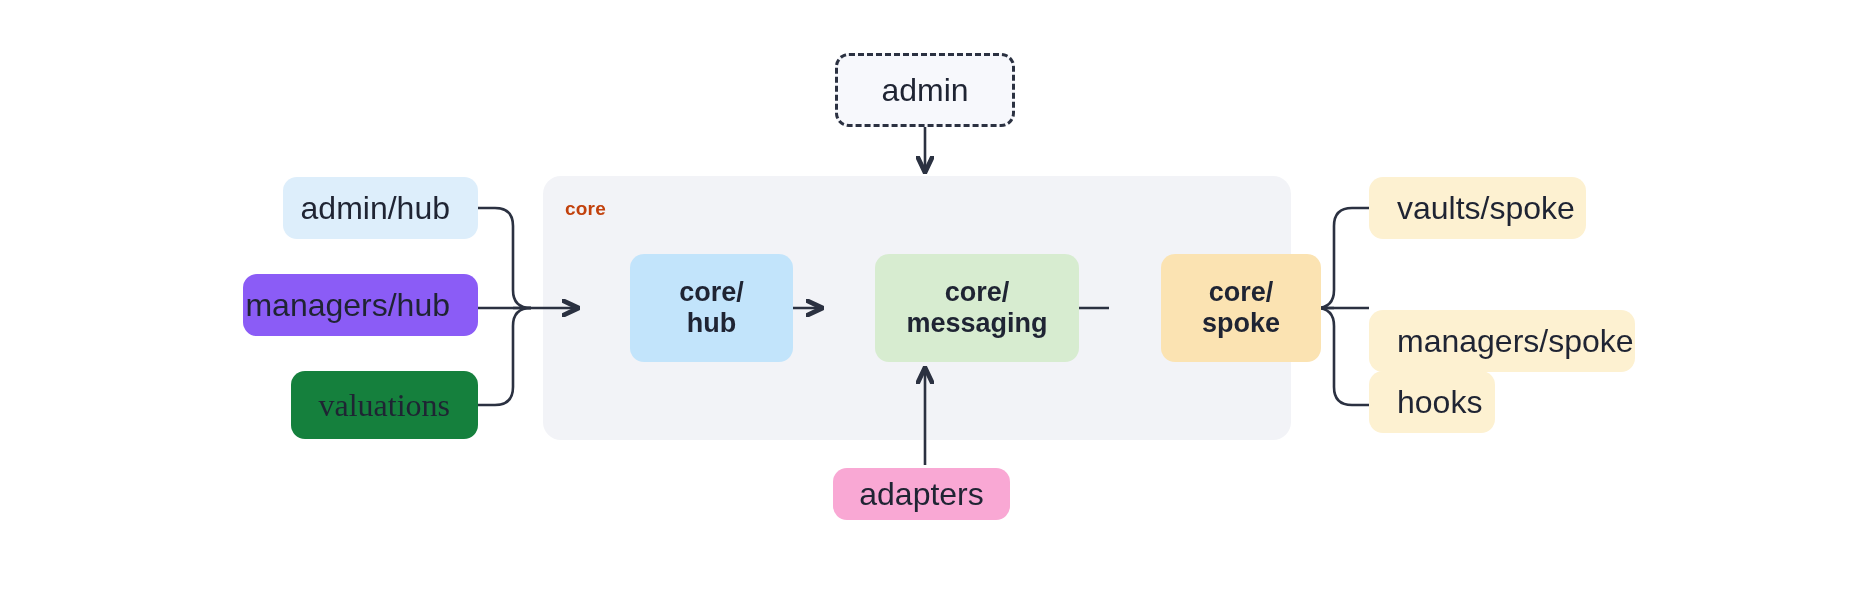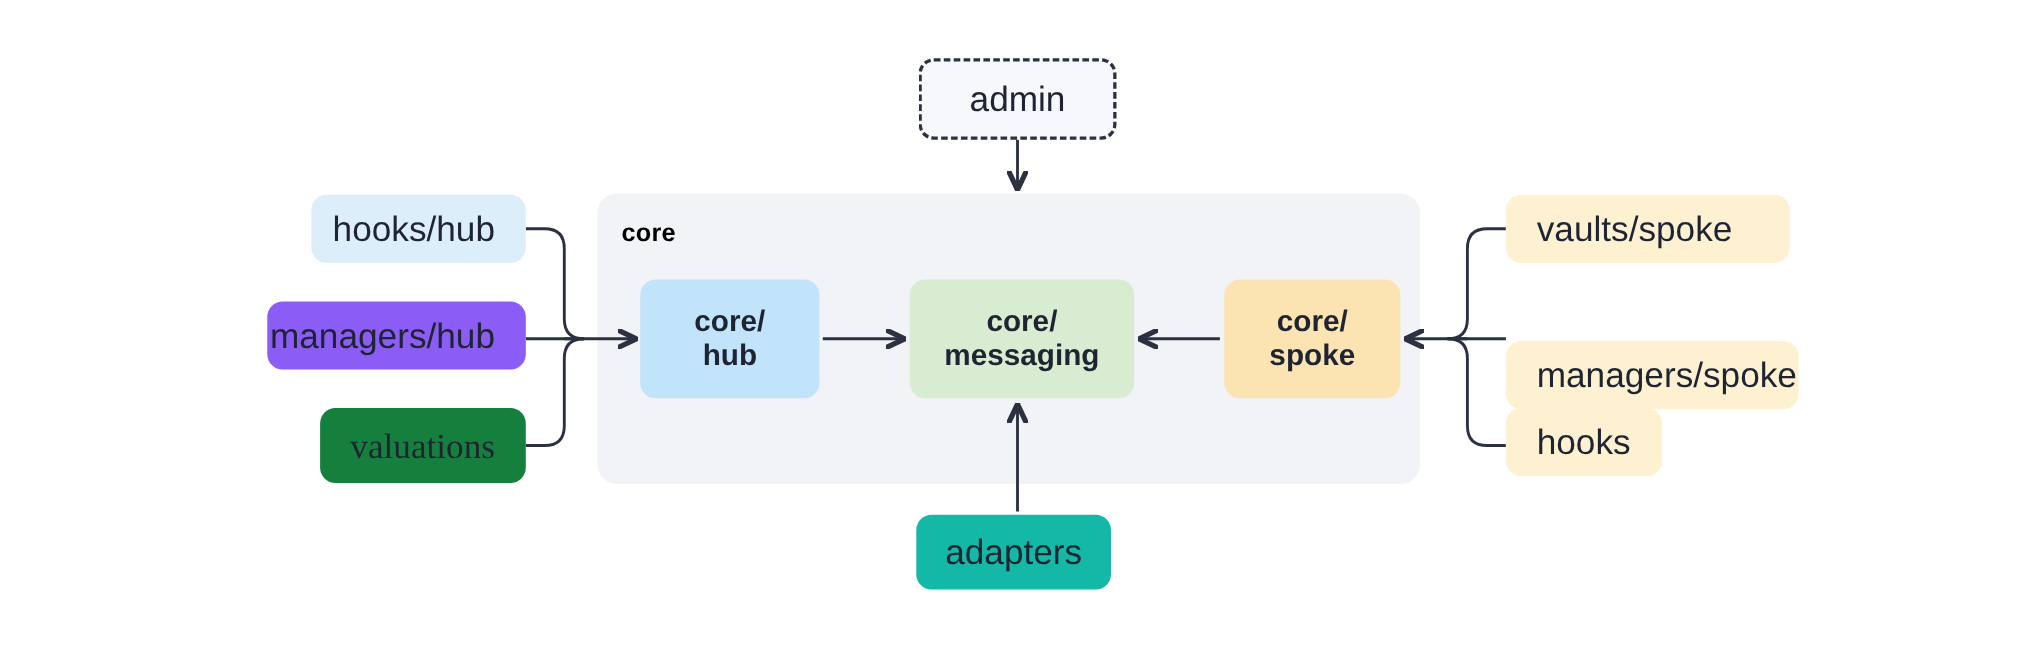--- a/index.html
+++ b/index.html
@@ -25,70 +25,70 @@
     display: flex;
     align-items: center;
     color: #1f2433;
     font-size: 32px;
     line-height: 1.15;
     white-space: pre-line;
   }
   .node.pad-r { justify-content: flex-end; padding-right: 28px; }
   .node.pad-l { justify-content: flex-start; padding-left: 28px; }
   .node.center { justify-content: center; text-align: center; }
-  .node.bold { font-weight: bold; }
+  .node.bold { font-weight: bold; margin-left: 48px; }
 
   
   #core-group {
     position: absolute;
     left: 543px;
     top: 176px;
     width: 748px;
     height: 264px;
     background: #f2f3f7;
     border-radius: 18px;
   }
   #core-group-label {
     position: absolute;
     left: 565px;
     top: 198px;
-    font-size: 23px;
+    font-size: 19px;
     font-weight: bold;
-    color: #000000;
+    color: #c2410c;
     letter-spacing: .2px;
   }
 
   
   #admin {
     left: 835px;
     top: 53px;
     width: 180px;
     height: 74px;
     background: #f7f8fc;
     border: 3px dashed #2b3141;
     border-radius: 14px;
   }
 
   
   #vaults-hub    { left: 283px; top: 177px; width: 195px; height: 62px; background: #ddeefb; }
   #managers-hub  { left: 243px; top: 274px; width: 235px; height: 62px; background: #8b5cf6; }
   #valuations    { left: 291px; top: 371px; width: 187px; height: 68px; background: #15803d; font-family: Liberation Serif, serif; }
 
   
-  #vaults-spoke   { left: 1369px; top: 177px; width: 258px; height: 62px; background: #fdf1d1; }
+  #vaults-spoke   { left: 1369px; top: 177px; width: 217px; height: 62px; background: #fdf1d1; }
   #managers-spoke { left: 1369px; top: 274px; width: 266px; height: 62px; background: #fdf1d1; margin-top: 36px; }
-  #hooks          { left: 1369px; top: 371px; width: 142px; height: 62px; background: #fdf1d1; }
+  #hooks          { left: 1369px; top: 371px; width: 126px; height: 62px; background: #fdf1d1; }
 
   
   #core-hub       { left: 582px; top: 254px; width: 163px; height: 108px; background: #c2e4fb; font-size: 27px; }
   #core-messaging { left: 827px; top: 254px; width: 204px; height: 108px; background: #d7ecd0; font-size: 27px; }
   #core-spoke     { left: 1113px; top: 254px; width: 160px; height: 108px; background: #fbe3b2; font-size: 27px; }
 
   
-  #adapters { left: 833px; top: 468px; width: 177px; height: 68px; background: #14b8a6; }
+  #adapters { left: 833px; top: 468px; width: 177px; height: 52px; background: #f9a8d4; }
 
   svg.wires {
     position: absolute;
     left: 0; top: 0;
     width: 1852px;
     height: 590px;
     pointer-events: none;
   }
   svg.wires path, svg.wires line { fill: none; stroke: #2b3141; stroke-width: 2.6; }
 </style>
@@ -133,21 +133,21 @@
       <line x1="1334" y1="308" x2="1278" y2="308" marker-end="url(#arrow)"></line>
     </g>
 
     <g>
       <line x1="925" y1="465" x2="925" y2="368" marker-end="url(#arrow)"></line>
     </g>
   </svg>
 
   <div class="node center" id="admin">admin</div>
 
-  <div class="node pad-r" id="vaults-hub">hooks/hub</div>
+  <div class="node pad-r" id="vaults-hub">admin/hub</div>
   <div class="node pad-r" id="managers-hub">managers/hub</div>
   <div class="node pad-r" id="valuations">valuations</div>
 
   <div class="node center bold" id="core-hub">core/
 hub</div>
   <div class="node center bold" id="core-messaging">core/
 messaging</div>
   <div class="node center bold" id="core-spoke">core/
 spoke</div>
 

